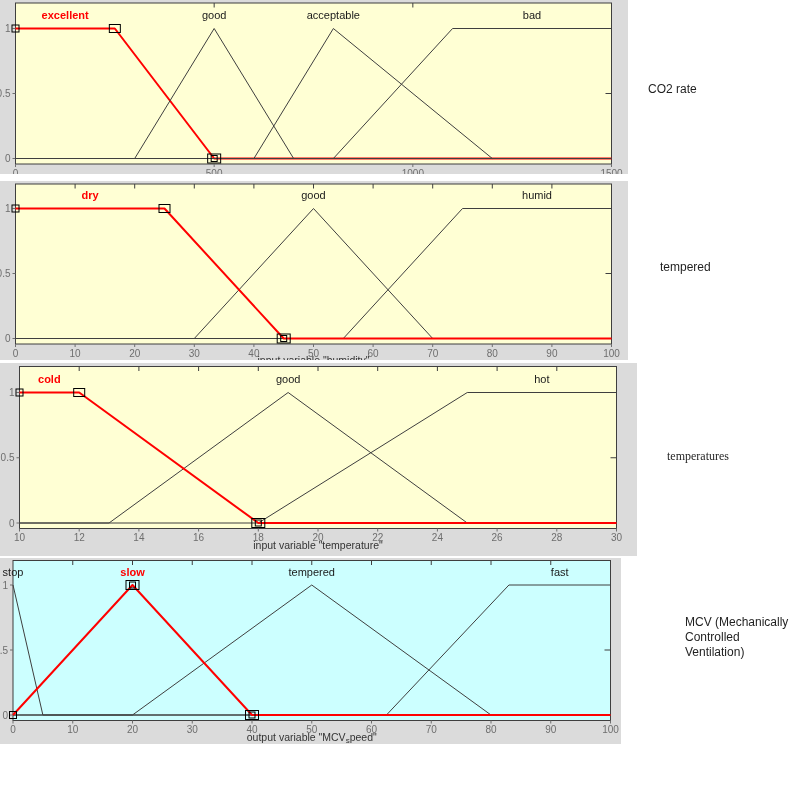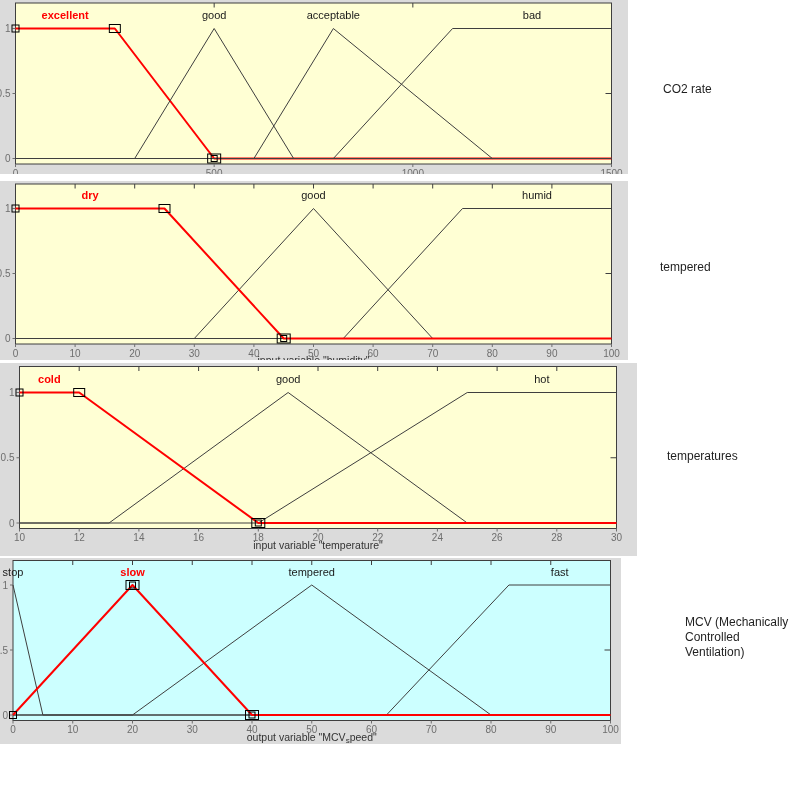--- a/index.html
+++ b/index.html
@@ -8,23 +8,23 @@
     background:#ffffff;
     font-family:"Liberation Sans", sans-serif;
   }
   #plots{position:absolute;left:0;top:0;width:800px;height:795px;}
   .panel{position:absolute;left:0;background:#DBDBDB;}
   .panel svg{position:absolute;left:0;top:0;display:block;}
   .caption{
     position:absolute;color:#1f1f1f;font-size:12px;line-height:1.25;
     font-family:"Liberation Sans", sans-serif;
   }
-  #caption-co2{left:663px;top:82px;}
+  #caption-co2{left:648px;top:82px;}
   #caption-humidity{left:660px;top:260px;}
-  #caption-temperatures{left:667px;top:449px;}
+  #caption-temperatures{left:667px;top:449px;font-family:Liberation Serif, serif;}
   #caption-mcv{left:669px;top:615px;width:110px;margin-left:16px;}
 </style>
 </head>
 <body>
 
 <div id="plots">
     <div class="panel" style="top: 0px; width: 628px; height: 174px;">
       <svg width="628" height="174">
         <rect x="15.5" y="3" width="596" height="161" fill="#FFFFD4" stroke="#3F3F3F" stroke-width="1"></rect>
         <line x1="15.5" y1="164" x2="15.5" y2="167" stroke="#6E6E6E" stroke-width="1"></line>

